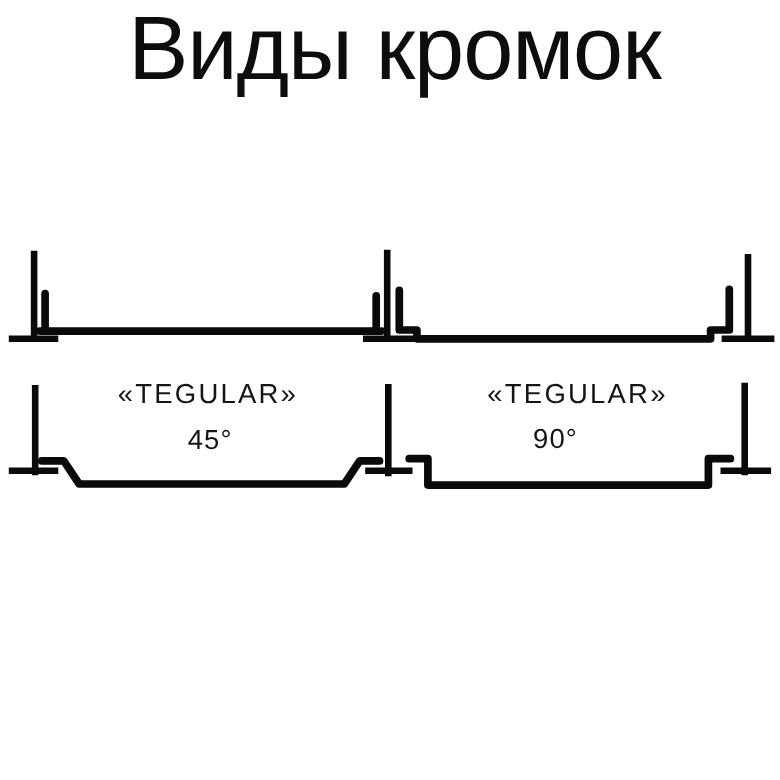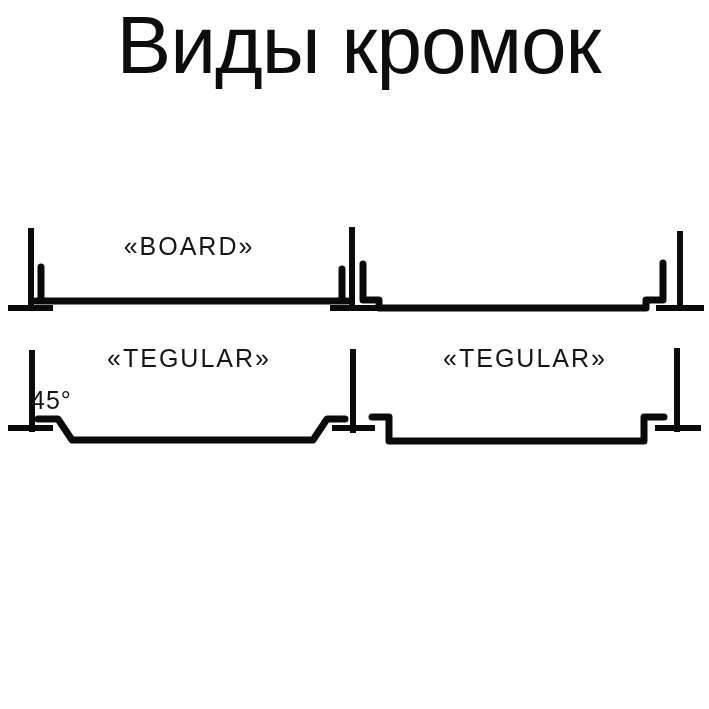--- a/index.html
+++ b/index.html
@@ -39,20 +39,21 @@
     width: 320px;
     text-align: center;
     font-size: 25px;
     letter-spacing: 2px;
     color: #151515;
     white-space: nowrap;
   }
   .diagram-sublabel {
     position: absolute;
     width: 320px;
+    text-align: center;
     font-size: 25px;
     letter-spacing: 1px;
     color: #151515;
     white-space: nowrap;
   }
   .lbl-board   { left: 29px;  top: 232px; }
   .lbl-line    { left: 364px; top: 233px; }
   .lbl-teg45   { left: 29px;  top: 344px; }
   .sub-teg45   { left: 31px;  top: 386px; }
   .lbl-teg90   { left: 365px; top: 344px; }
@@ -94,21 +95,21 @@
 
     <g>
       <path class="profile-stroke" stroke-width="7" stroke-linecap="round" stroke-linejoin="round" d="M38 419 L58 419 L72 440 L313 440 L327 419 L345 419"></path>
     </g>
 
     <g>
       <path class="profile-stroke" stroke-width="7" stroke-linecap="round" stroke-linejoin="round" d="M372 417 L389 417 L389 441 L644 441 L644 417 L664 417"></path>
     </g>
   </svg>
 
-  <div class="diagram-label lbl-board">«BOARD»</div>
 
 
   <div class="diagram-label lbl-teg45">«TEGULAR»</div>
   <div class="diagram-sublabel sub-teg45">45°</div>
 
   <div class="diagram-label lbl-teg90">«TEGULAR»</div>
+  <div class="diagram-sublabel sub-teg90">90°</div>
 
 </div>
 
 </body></html>

